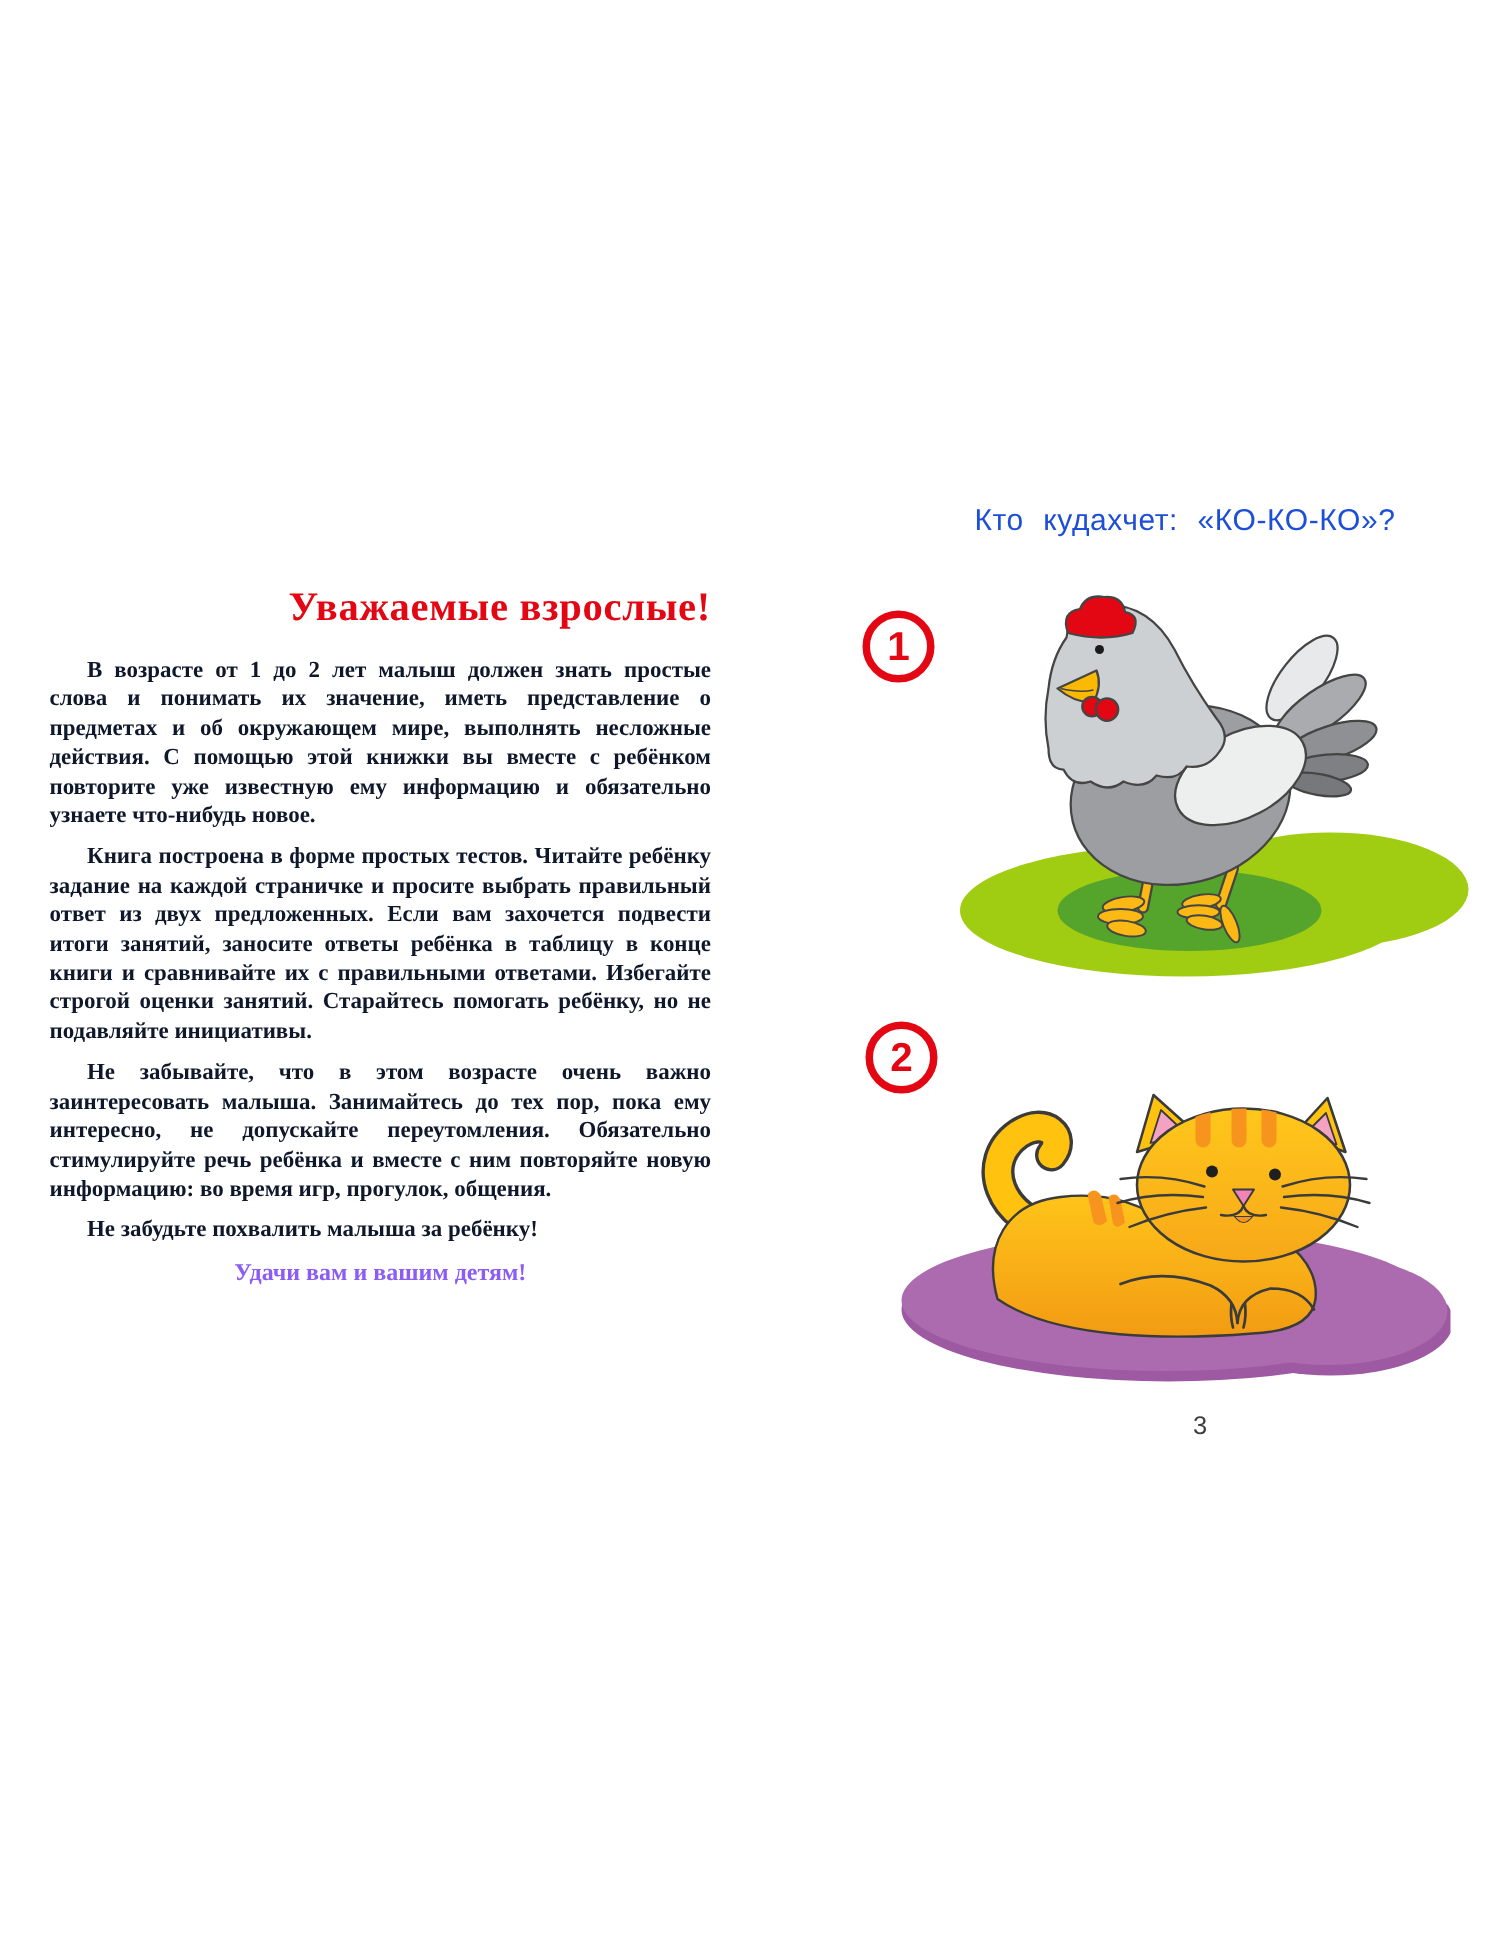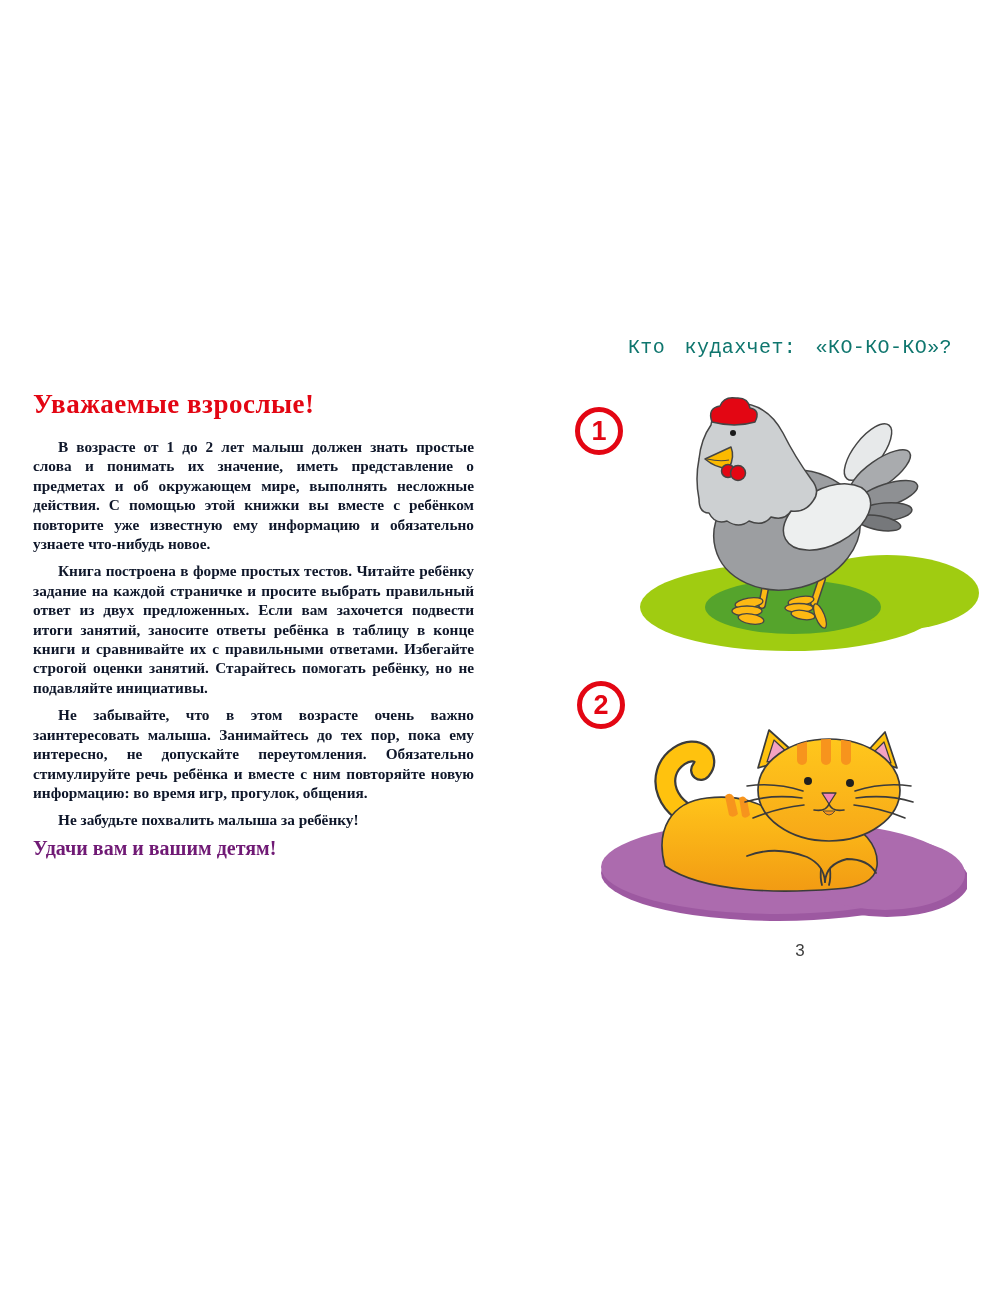--- a/index.html
+++ b/index.html
@@ -1,32 +1,32 @@
 <!DOCTYPE html>
 <html><head>
 <meta charset="utf-8">
 <style>
   html,body{margin:0;padding:0;background:#ffffff;}
   .sheet{position:relative;width:1000px;height:1300px;background:#ffffff;overflow:hidden;
          font-family:"Liberation Serif","DejaVu Serif",serif;}
 
   
   .left-page{position:absolute;left:33px;top:388px;width:441px;}
-  .left-page h1{margin:0 0 17px 0;text-align:left;font-size:27px;line-height:32px;
+  .left-page h1{margin:0 0 17px 0;text-align:right;font-size:27px;line-height:32px;
                 font-weight:bold;color:#E30613;letter-spacing:0.5px;}
   .body-par{margin:8px 0 0 0;font-size:15.3px;line-height:19.4px;font-weight:bold;
             color:#0f172a;text-align:justify;text-indent:25px;}
   .body-par:first-of-type{margin-top:0;}
-  .closing{margin:9px 0 0 0;font-size:20px;line-height:19.4px;font-weight:bold;
-           color:#701a75;text-align:left;}
+  .closing{margin:9px 0 0 0;font-size:16px;line-height:19.4px;font-weight:bold;
+           color:#8b5cf6;text-align:center;}
 
   
   .question{position:absolute;left:590px;top:336px;width:400px;text-align:center;
-            font-family:Liberation Mono, monospace;font-size:20px;
-            color:#0f766e;word-spacing:7px;letter-spacing:0.4px;}
+            font-family:Liberation Sans, sans-serif;font-size:20px;
+            color:#1d4ed8;word-spacing:7px;letter-spacing:0.4px;}
   .badge{position:absolute;width:38px;height:38px;border:5px solid #E30613;border-radius:50%;
          display:flex;align-items:center;justify-content:center;
          font-family:"Liberation Sans","DejaVu Sans",sans-serif;font-weight:bold;
          font-size:27px;color:#E30613;background:#fff;}
   .badge-1{left:575px;top:407px;}
   .badge-2{left:577px;top:681px;}
   .hen-svg{position:absolute;left:615px;top:395px;}
   .cat-svg{position:absolute;left:595px;top:718px;}
   .page-number{position:absolute;left:700px;top:941px;width:200px;text-align:center;
                font-family:"Liberation Sans","DejaVu Sans",sans-serif;font-size:17px;color:#3E3E3E;}

